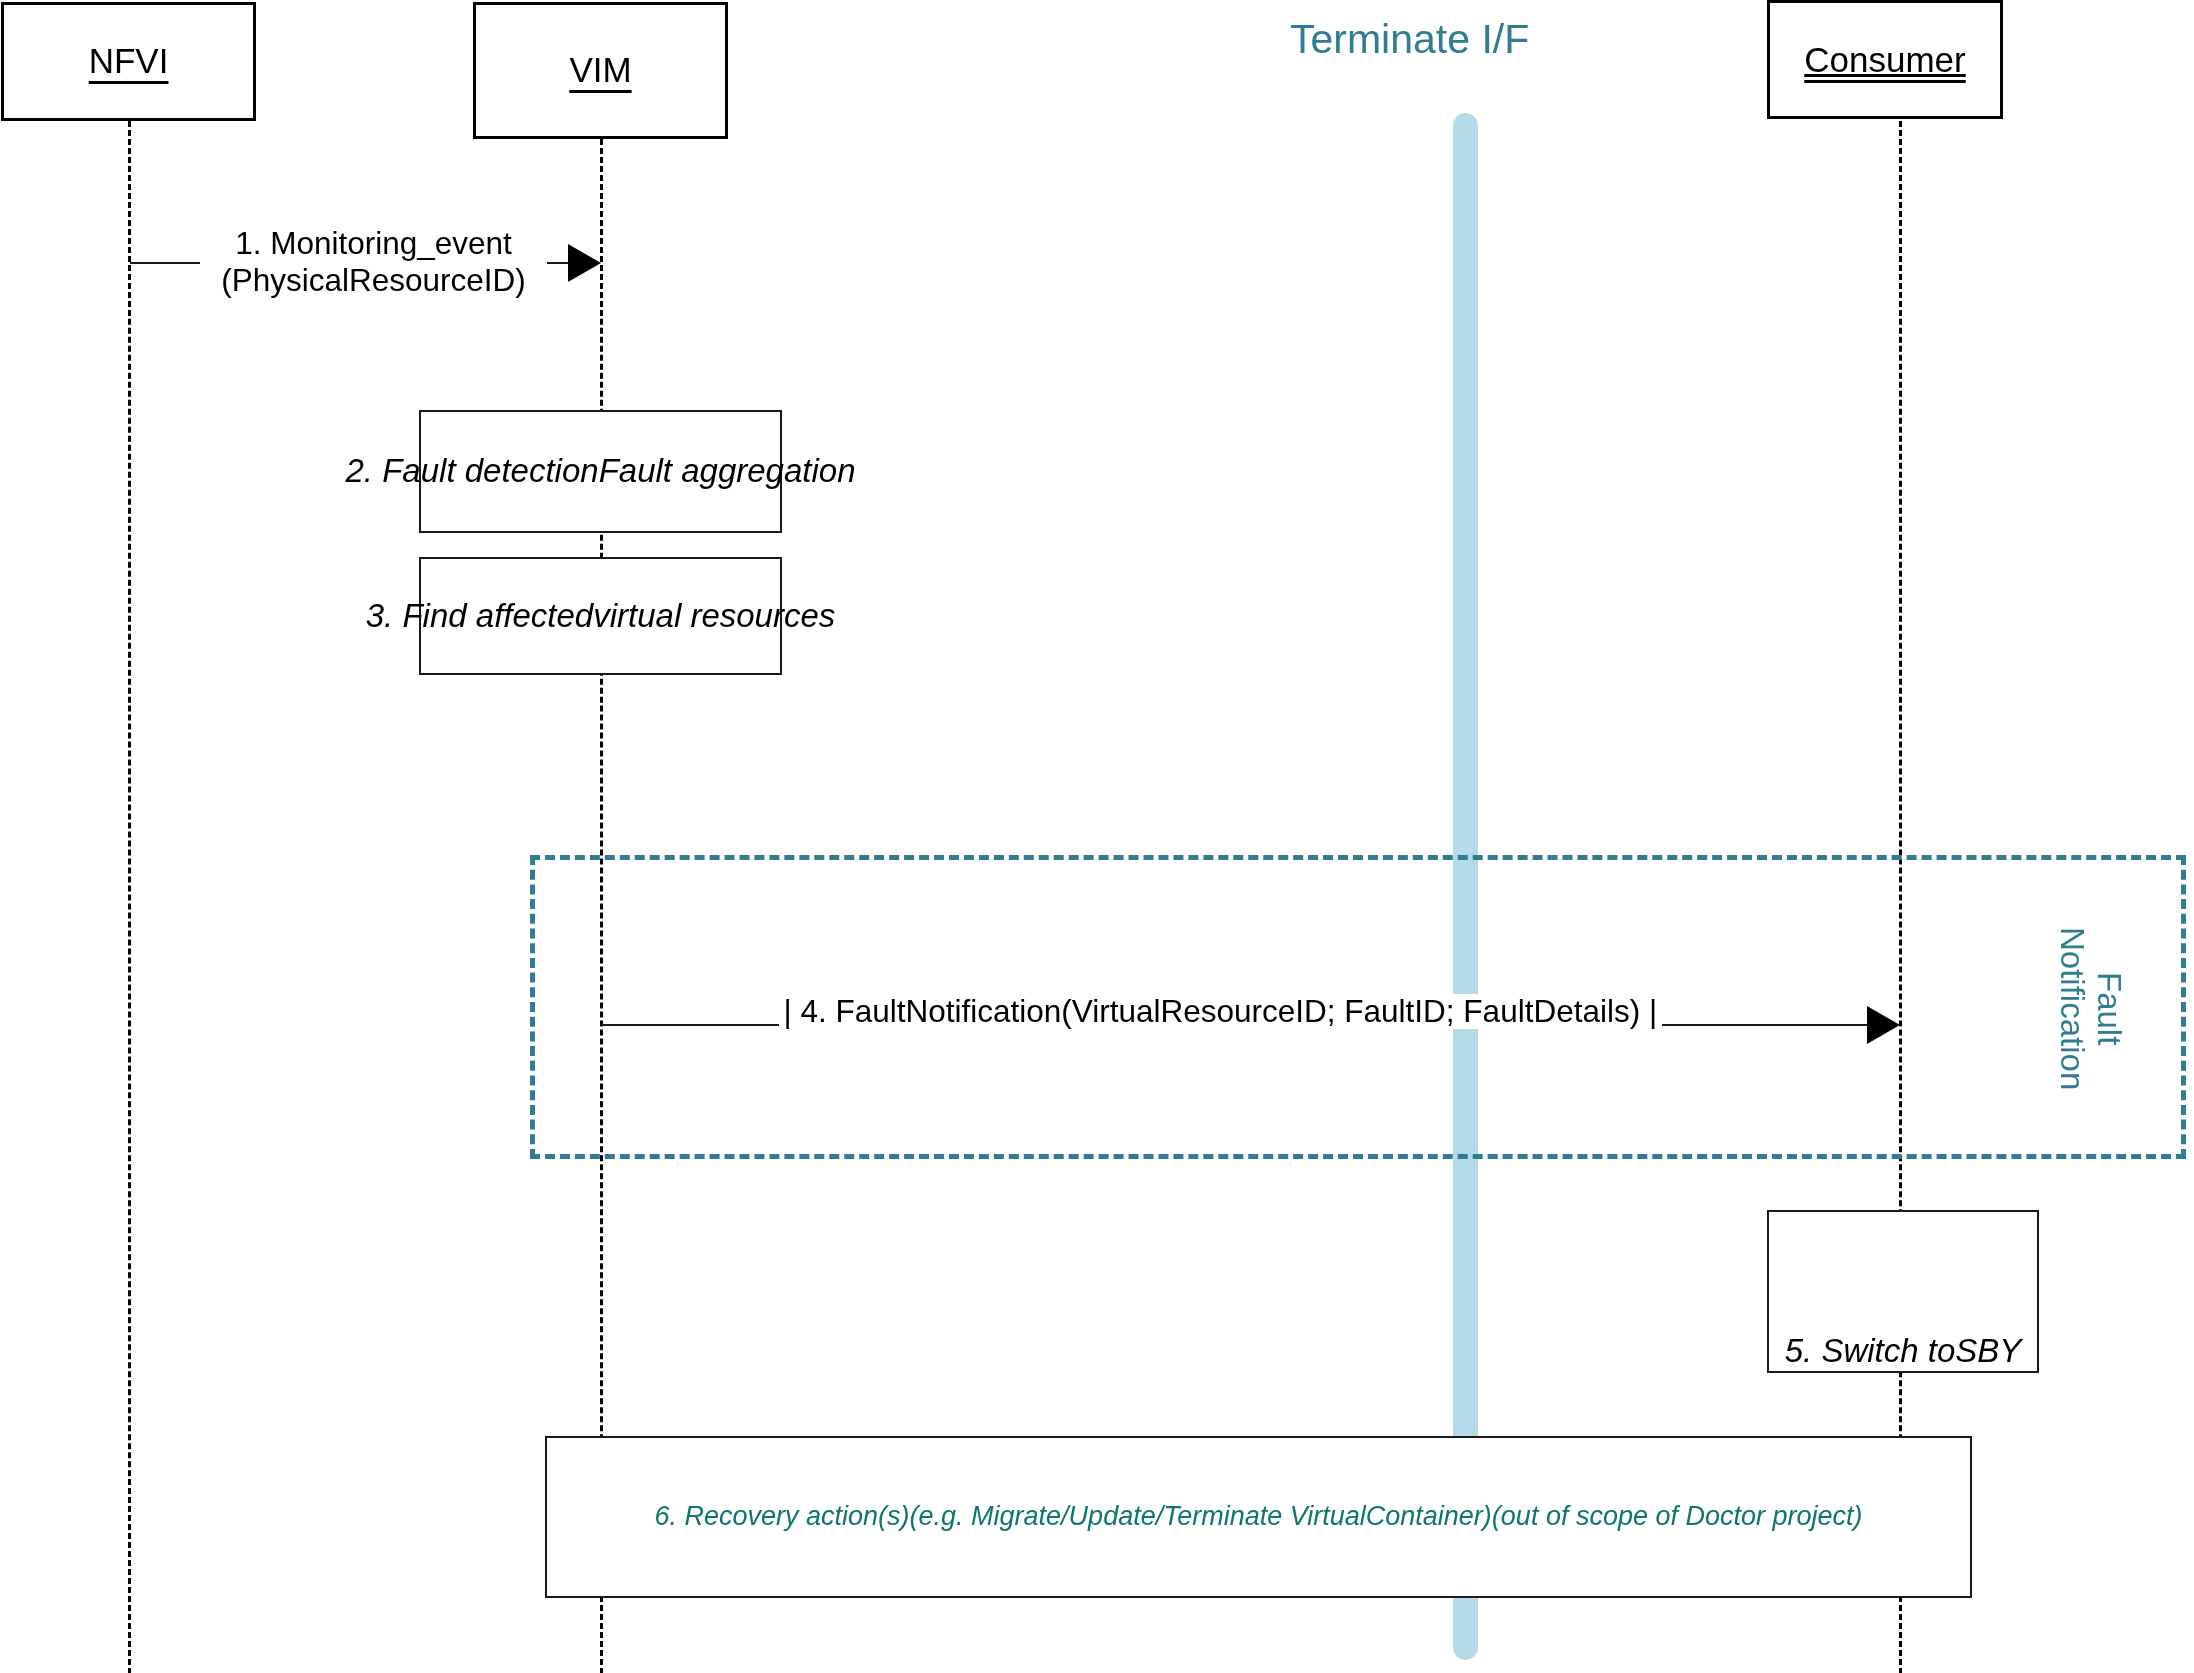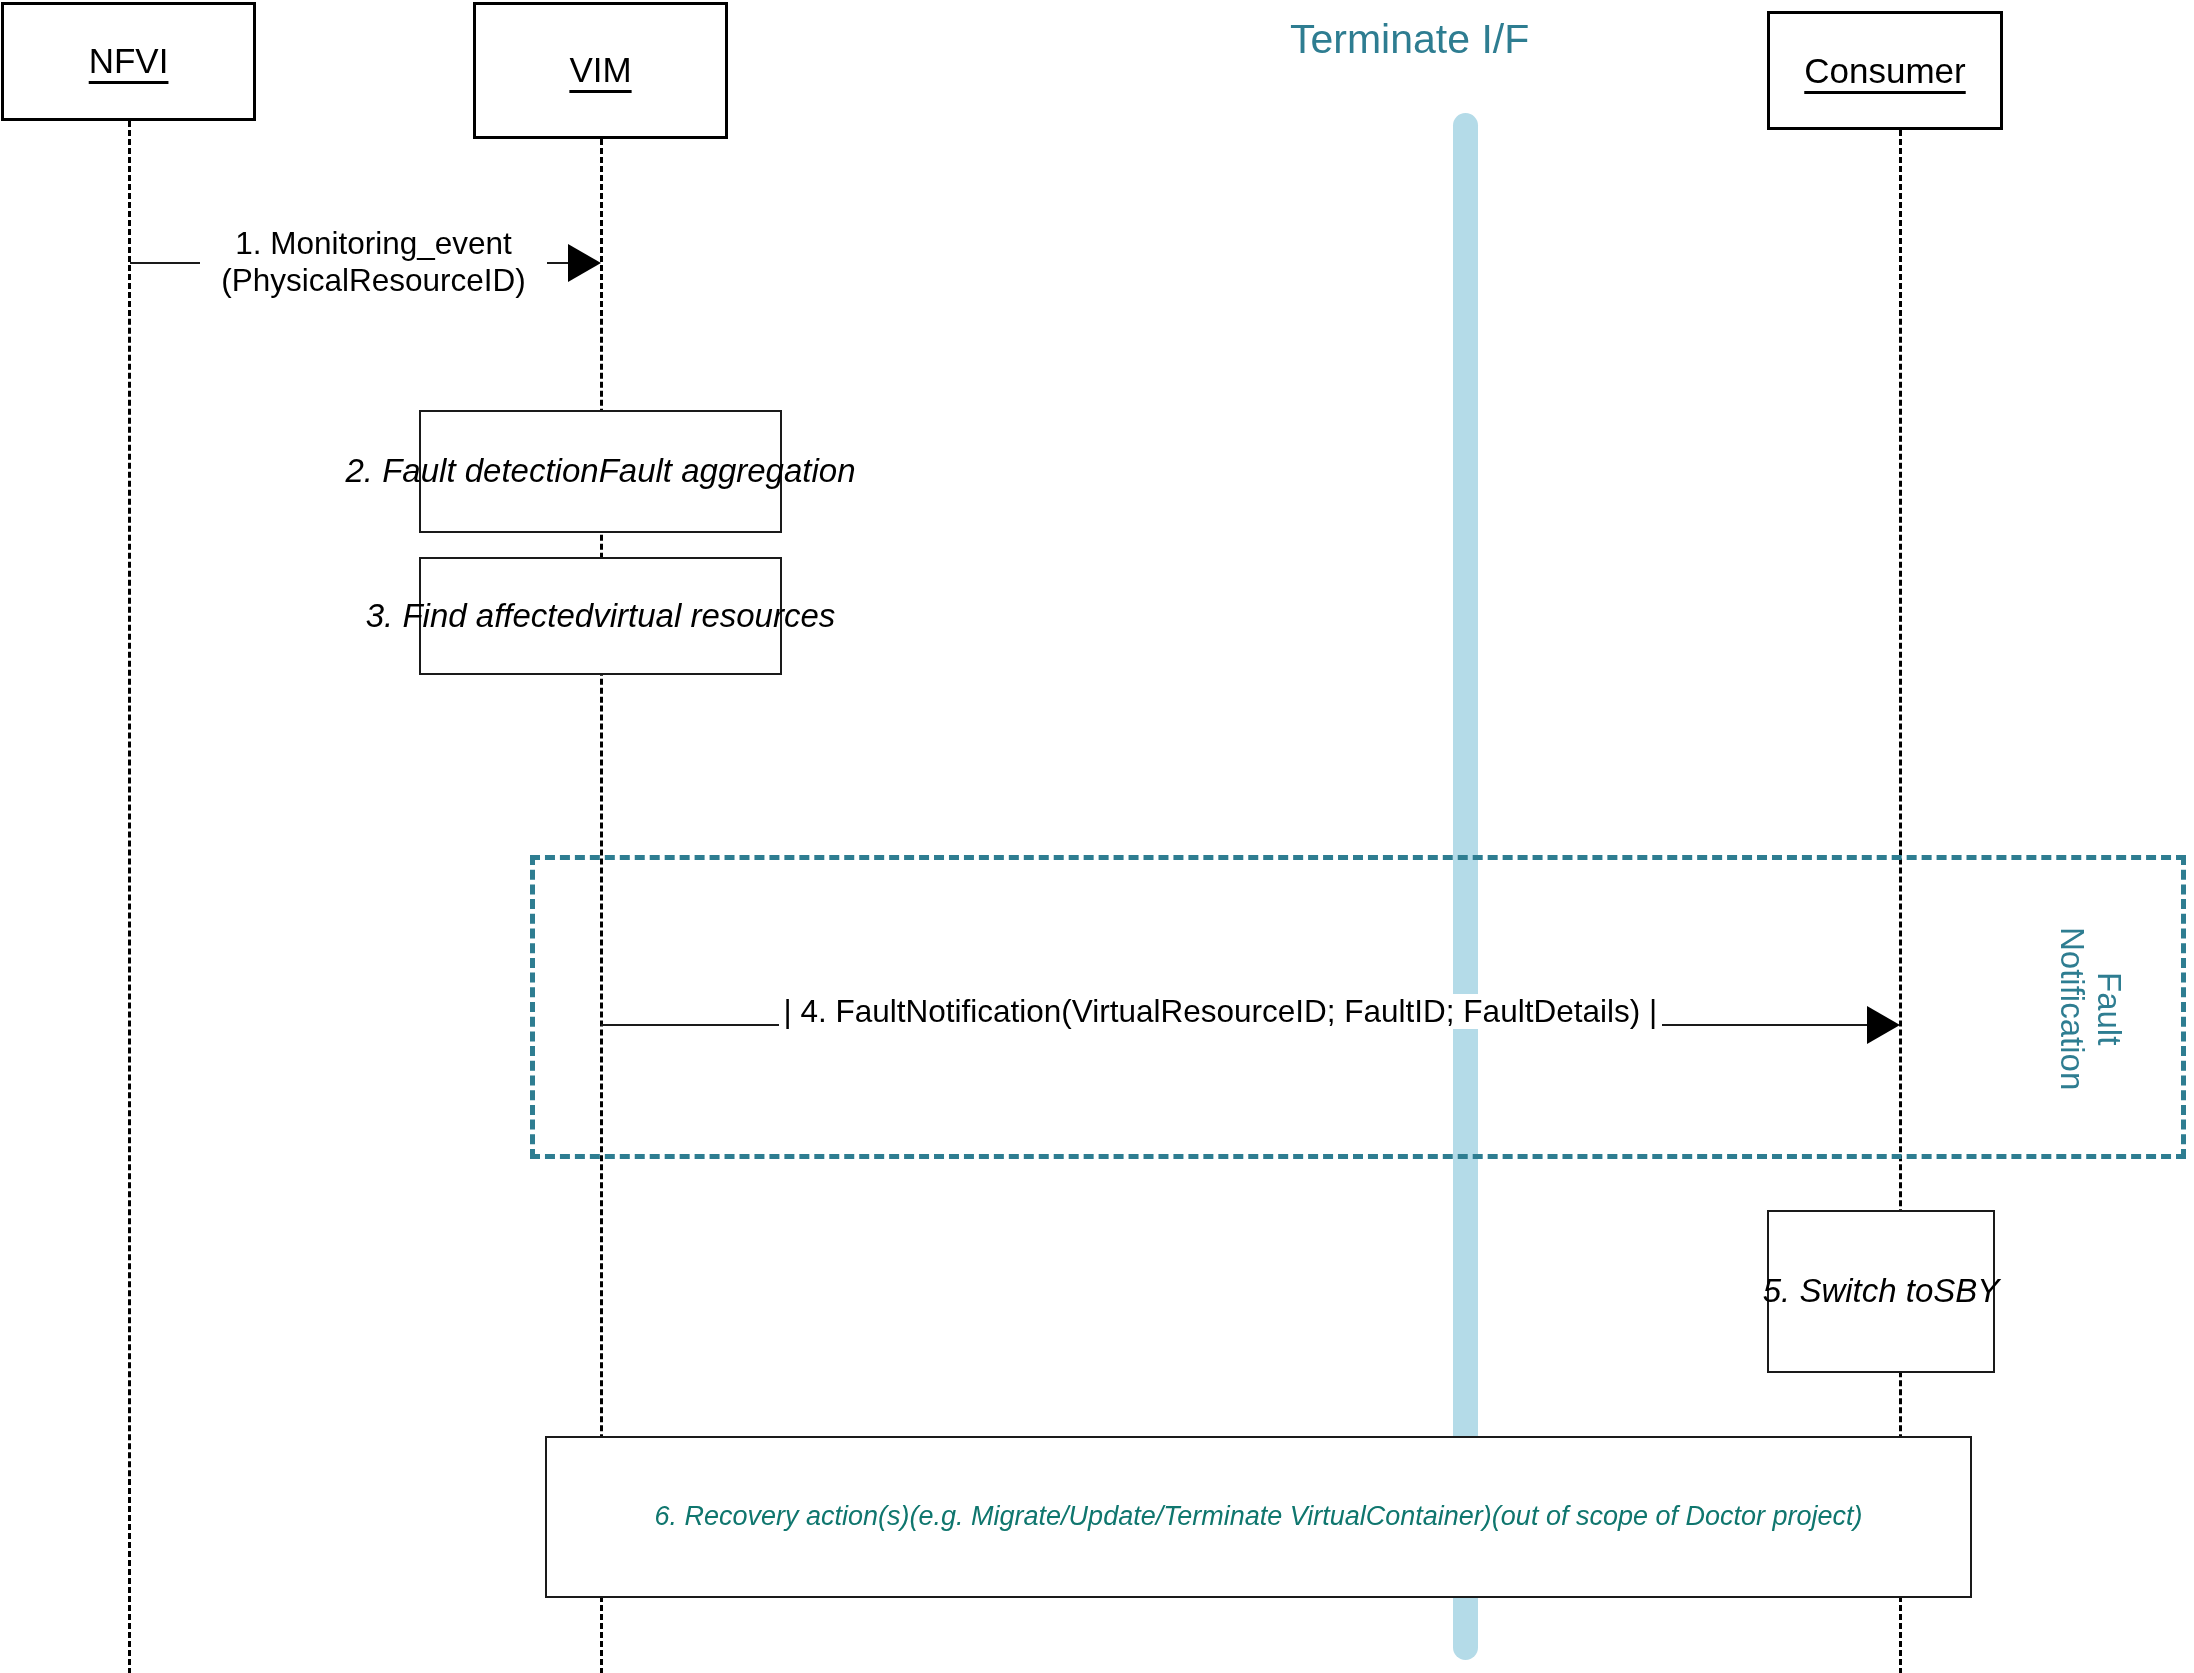--- a/index.html
+++ b/index.html
@@ -141,21 +141,21 @@
   <div class="lifeline-box" style="left:1.1px; top:1.7px; width:255px; height:119px;">
     <span class="lifeline-label">NFVI</span>
   </div>
 
   <div class="lifeline-box" style="left:473px; top:1.7px; width:255px; height:137px;">
     <span class="lifeline-label">VIM</span>
   </div>
 
   <div class="nb-title" style="left:1290px; top:15.8px;">Terminate I/F</div>
 
-  <div class="lifeline-box" style="left:1767px; top:11px; width:236px; height:119px;">
+  <div class="lifeline-box" style="left:1767px; top:0; width:236px; height:119px;text-decoration:underline;">
     <span class="lifeline-label">Consumer</span>
   </div>
 
   <div class="msg-line" style="left:130px; top:262px; width:450px;"></div>
   <div class="msg-head" style="left:568px; top:244px;"></div>
   <div class="msg-text two-line" style="left:200px; top:225px; width:338px;">
     <div>1. Monitoring_event</div>
     <div>(PhysicalResourceID)</div>
   </div>
 
@@ -172,21 +172,21 @@
   <div class="fragment" style="left:530px; top:855px; width:1656px; height:304px;"></div>
   <div class="fragment-label" style="left:2054px; top:888px; height:242px;"><span id="fragment-label-text">Fault
 Notification</span></div>
 
   <div class="msg-line" style="left:601px; top:1024px; width:1272px;"></div>
   <div class="msg-head" style="left:1867px; top:1006px;"></div>
   <div class="msg-text" style="left:779px; top:994px;">
     <span>| 4. FaultNotification(VirtualResourceID; FaultID; FaultDetails) |</span>
   </div>
 
-  <div class="act-box" style="left:1767px; top:1210px; width:228px; height:163px;">
+  <div class="act-box" style="left:1767px; top:1210px; width:272px; height:163px;align-items:flex-end;">
     <div class="act-line">5. Switch to</div>
     <div class="act-line">SBY</div>
   </div>
 
   <div class="act-box" style="left:545px; top:1436px; width:1427px; height:162px;">
     <div class="act-line grey">6. Recovery action(s)</div>
     <div class="act-line grey">(e.g. Migrate/Update/Terminate VirtualContainer)</div>
     <div class="act-line grey">(out of scope of Doctor project)</div>
   </div>
 

